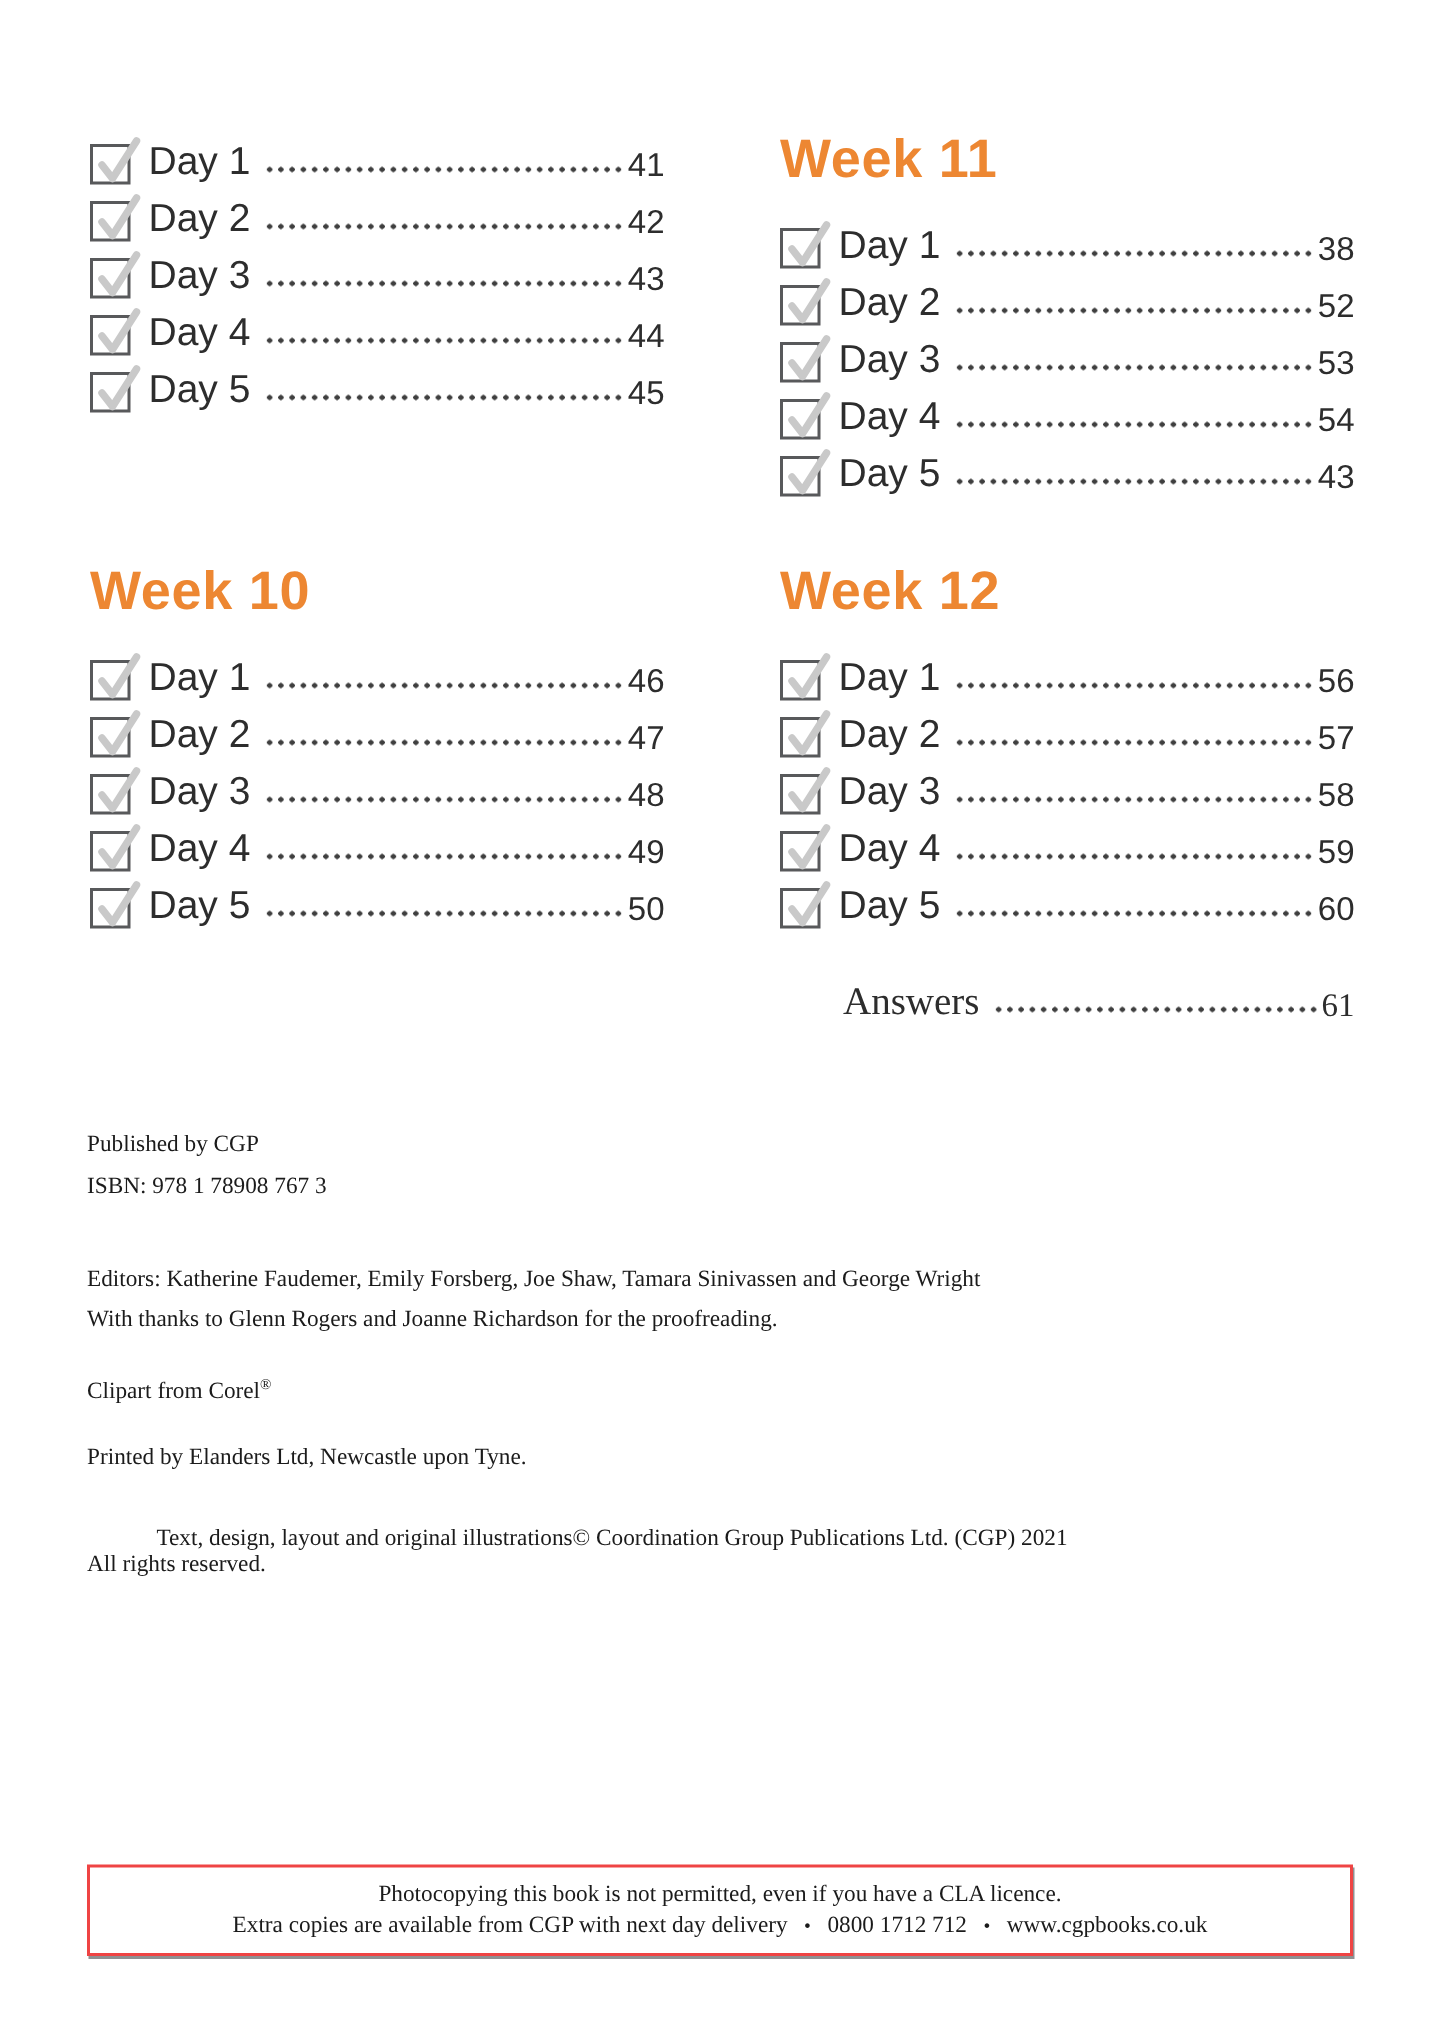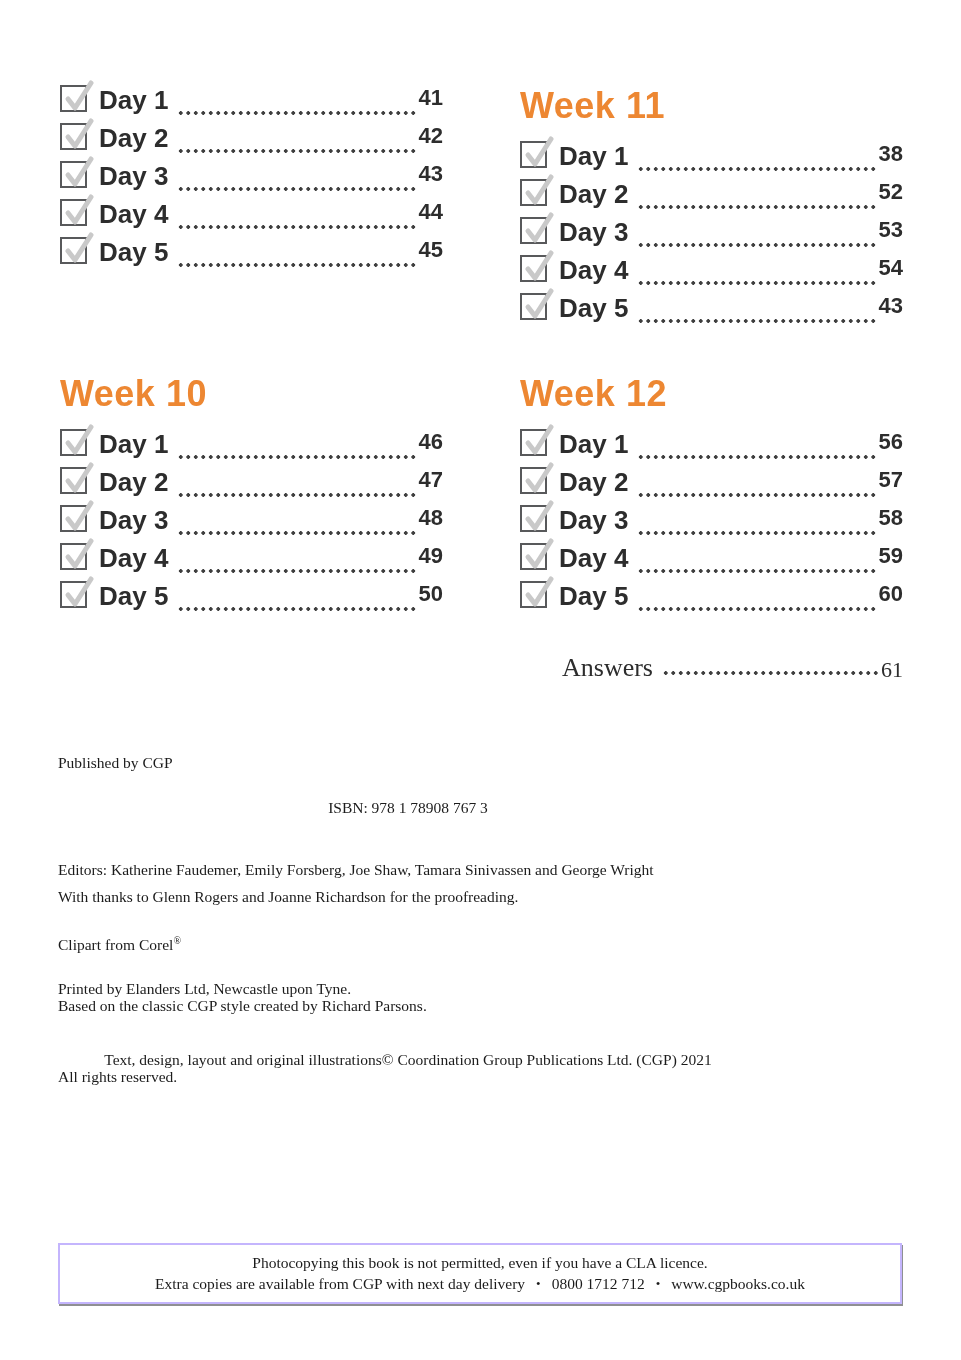--- a/index.html
+++ b/index.html
@@ -35,23 +35,22 @@
   }
   .week-title {
     margin: 0 0 14px 0;
     font-size: 36px;
     font-weight: bold;
     letter-spacing: 0.5px;
     color: var(--accent);
   }
   .toc-row {
     display: flex;
-    align-items: flex-start;
+    align-items: flex-end;
     height: 38px;
-    font-weight: bold;
   }
   .checkbox {
     position: relative;
     flex: none;
     width: 27px;
     height: 27px;
     border: 2px solid var(--checkbox-border);
     background: #fff;
     margin-right: 12px;
     cursor: pointer;
@@ -107,36 +106,36 @@
   .colophon {
     position: absolute;
     top: 754px;
     left: 58px;
     width: 700px;
     font-family: "Liberation Serif", serif;
     font-size: 15.5px;
     color: var(--serif-ink);
   }
   .colophon .line { line-height: 17px; }
-  .mt28 { margin-top: 28px; text-align: center; }
+  .mt28 { margin-top: 11px; }
   .mt36 { margin-top: 45px; }
   .mt10 { margin-top: 10px; }
   .mt9  { margin-top: 9px; }
   .mt27 { margin-top: 27px; }
   .mt37 { margin-top: 37px; text-align: center; }
   .colophon sup { font-size: 10px; vertical-align: super; }
 
   
   .footer-box {
     position: absolute;
     top: 1243px;
     left: 58px;
     width: 844px;
     height: 61px;
-    border: 2px solid #c4b5fd;
+    border: 2px solid #ef4444;
     box-shadow: 1px 2px 0 #8f9092;
     background: #fff;
     display: flex;
     flex-direction: column;
     justify-content: center;
     align-items: center;
     gap: 3px;
     font-family: "Liberation Serif", serif;
     font-size: 15.5px;
     color: var(--serif-ink);
@@ -369,21 +368,20 @@
     <span class="page-num">61</span>
   </div>
 
   <div class="colophon">
     <div class="line">Published by CGP</div>
     <div class="line mt28">ISBN: 978 1 78908 767 3</div>
     <div class="line mt36">Editors: Katherine Faudemer, Emily Forsberg, Joe Shaw, Tamara Sinivassen and George Wright</div>
     <div class="line mt10">With thanks to Glenn Rogers and Joanne Richardson for the proofreading.</div>
     <div class="line mt27"><span>Clipart from Corel</span><sup>®</sup></div>
     <div class="line mt27">Printed by Elanders Ltd, Newcastle upon Tyne.</div>
-    <div class="line">Based on the classic CGP style created by Richard Parsons.</div>
     <div class="line mt37">Text, design, layout and original illustrations© Coordination Group Publications Ltd. (CGP) 2021</div>
     <div class="line">All rights reserved.</div>
   </div>
 
   <div class="footer-box">
     <div>Photocopying this book is not permitted, even if you have a CLA licence.</div>
     <div class="footer-line2">
       <span>Extra copies are available from CGP with next day delivery</span>
       <span class="sep">•</span>
       <span>0800 1712 712</span>

